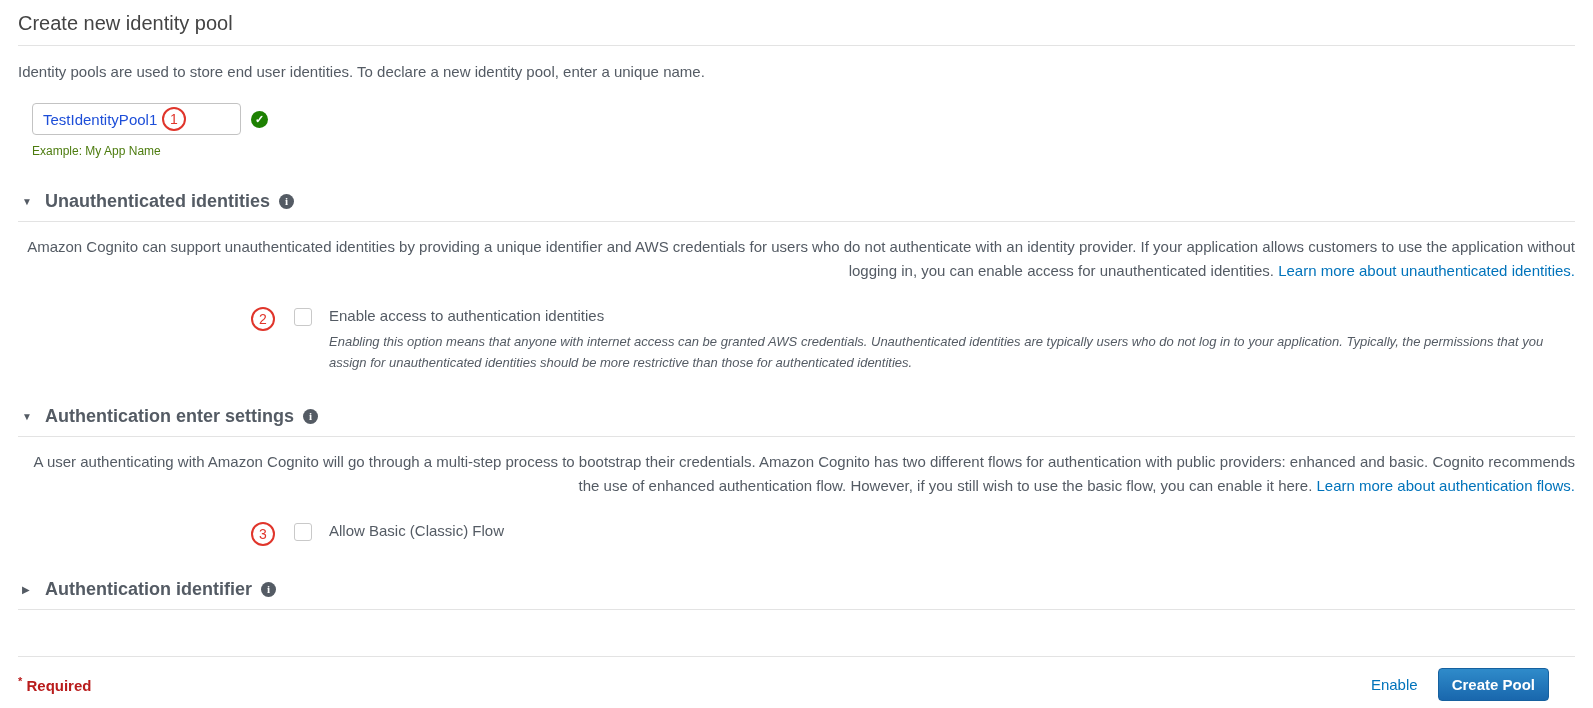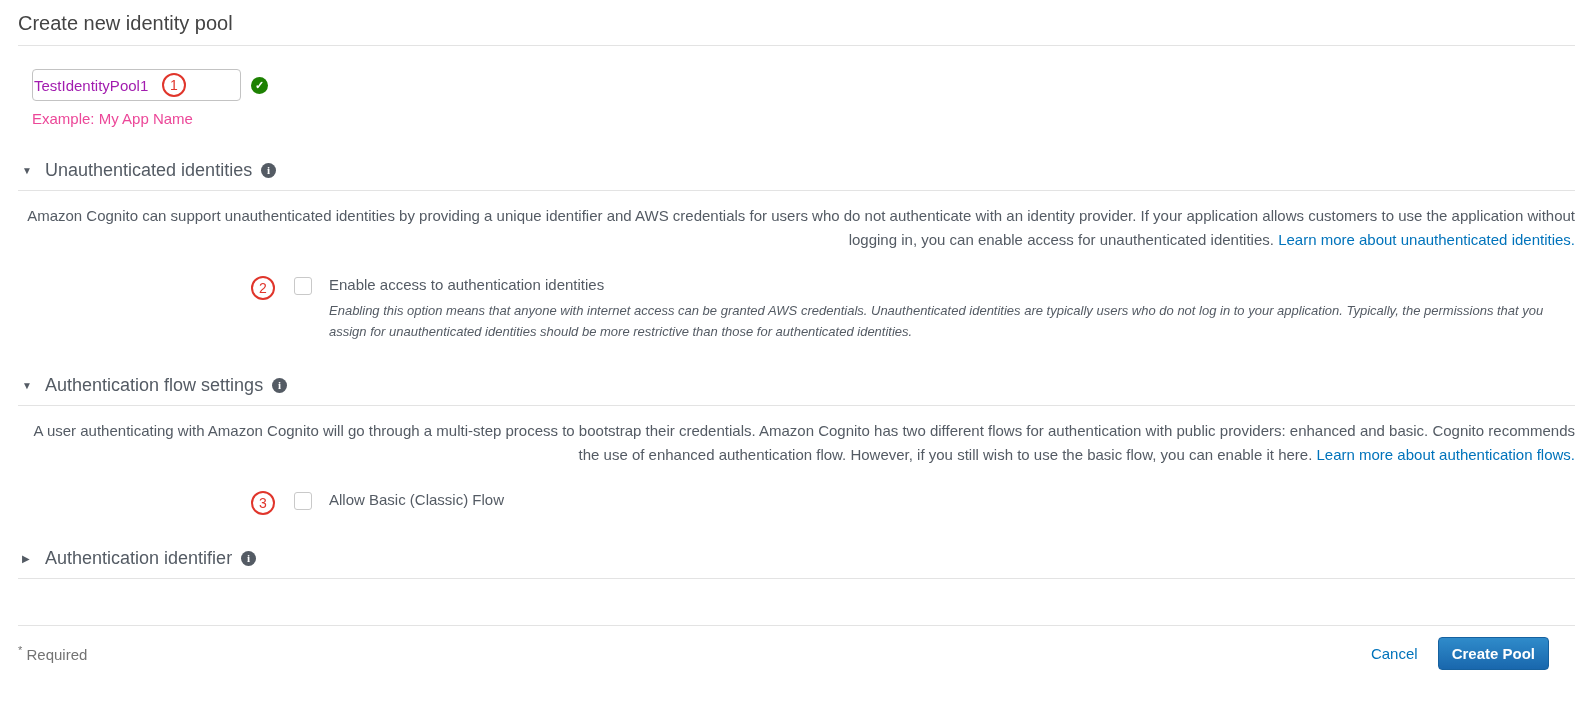--- a/index.html
+++ b/index.html
@@ -17,41 +17,41 @@
   .intro { font-size: 15px; margin: 17px 0 0 0; color: #545b64; }
 
   
   .form-row { display: flex; margin-top: 23px; }
   .form-label { width: 214px; text-align: right; font-weight: 700; font-size: 15px; color: #444; padding-top: 8px; }
   .field-col { margin-left: 14px; }
   .input-line { display: flex; align-items: center; }
   .input-wrap { position: relative; }
   .text-input {
     width: 209px; height: 32px; border: 1px solid #c3c3c3; border-radius: 4px;
-    padding: 0 1px; font: 15px "Liberation Sans", sans-serif; color: #a21caf; outline: none;
+    padding: 0 10px; font: 15px "Liberation Sans", sans-serif; color: #1d4ed8; outline: none;
   }
   .annot {
     display: inline-flex; align-items: center; justify-content: center;
     width: 24px; height: 24px; min-width: 24px;
     border: 2px solid #e0352b; border-radius: 50%;
     color: #e0352b; font-size: 14px; background: transparent;
   }
   .annot-in-input { position: absolute; right: 55px; top: 4px; }
   .valid-icon {
     width: 17px; height: 17px; border-radius: 50%; background: #1d8102;
     color: #fff; font-size: 11px; line-height: 17px; text-align: center;
     margin-left: 10px; font-weight: 700;
   }
-  .hint { margin-top: 9px; font-size: 15px; color: #ec4899; }
+  .hint { margin-top: 9px; font-size: 12px; color: #4d7c0f; }
 
   
   .section { margin-top: 33px; }
   .section-header { display: flex; align-items: center; cursor: pointer; padding-left: 4px; }
   .caret { font-size: 10px; color: #545b64; width: 14px; line-height: 14px; }
-  .section-title { font-size: 18px; font-weight: 400; color: #545b64; margin: 0 0 0 9px; }
+  .section-title { font-size: 18px; font-weight: 700; color: #545b64; margin: 0 0 0 9px; }
   .info-icon {
     width: 15px; height: 15px; border-radius: 50%; background: #545b64;
     color: #fff; font: 700 11px/15px "Liberation Serif", serif;
     text-align: center; margin-left: 9px;
   }
   .section .rule { margin-top: 9px; }
   .section-desc { font-size: 15px; line-height: 24px; margin: 13px 0 0 0; text-align: right; }
   a.link { color: #0073bb; text-decoration: none; cursor: pointer; }
 
   
@@ -60,39 +60,40 @@
     width: 18px; height: 18px; min-width: 18px; border: 1px solid #c9c9c9; border-radius: 3px;
     background: #fff; margin-left: 19px; margin-top: 1px; cursor: pointer;
   }
   .cb-body { margin-left: 17px; }
   .cb-label { font-size: 15px; color: #545b64; }
   .cb-desc { font-size: 13px; line-height: 21px; margin-top: 7px; max-width: 1222px; color: #545b64; font-style: italic; }
 
   
   .footer-rule { margin-top: 46px; }
   .footer-row { display: flex; justify-content: space-between; align-items: center; padding: 11px 26px 0 0; }
-  .required-note { font-weight: 400; font-size: 15px; color: #737373; }
+  .required-note { font-weight: 700; font-size: 15px; color: #b91c1c; }
   .required-note sup { font-size: 11px; }
   .actions { display: flex; align-items: center; }
   .cancel-link { font-size: 15px; margin-right: 20px; }
   .create-btn {
     background: linear-gradient(#2f8bca, #1967ad);
     border: 1px solid #16619f; border-radius: 4px;
     color: #fff; font: 700 15px "Liberation Sans", sans-serif;
     padding: 7px 13px; cursor: pointer; text-align: right;
   }
 </style>
 </head>
 <body>
 
 <div class="page">
 
   <h1 class="page-title">Create new identity pool</h1>
   <hr class="rule">
 
+  <p class="intro">Identity pools are used to store end user identities. To declare a new identity pool, enter a unique name.</p>
 
   <div class="form-row">
     <div class="field-col">
       <div class="input-line">
         <span class="input-wrap">
           <input type="text" class="text-input" value="TestIdentityPool1" style="">
           <span class="annot annot-in-input">1</span>
         </span>
         <span class="valid-icon">✓</span>
       </div>
@@ -115,21 +116,21 @@
       <div class="cb-body">
         <div class="cb-label">Enable access to authentication identities</div>
         <div class="cb-desc">Enabling this option means that anyone with internet access can be granted AWS credentials. Unauthenticated identities are typically users who do not log in to your application. Typically, the permissions that you assign for unauthenticated identities should be more restrictive than those for authenticated identities.</div>
       </div>
     </div>
   </div>
 
   <div class="section">
     <div class="section-header">
       <span class="caret">▼</span>
-      <h2 class="section-title">Authentication flow settings</h2>
+      <h2 class="section-title">Authentication enter settings</h2>
       <span class="info-icon">i</span>
     </div>
     <hr class="rule">
     <p class="section-desc"><span>A user authenticating with Amazon Cognito will go through a multi-step process to bootstrap their credentials. Amazon Cognito has two different flows for authentication with public providers: enhanced and basic. Cognito recommends the use of enhanced authentication flow. However, if you still wish to use the basic flow, you can enable it here.</span> <a class="link">Learn more about authentication flows.</a></p>
 
     <div class="checkbox-row">
       <span class="annot">3</span>
       <span class="checkbox" role="checkbox" aria-checked="false"></span>
       <div class="cb-body">
         <div class="cb-label">Allow Basic (Classic) Flow</div>
@@ -143,18 +144,18 @@
       <h2 class="section-title">Authentication identifier</h2>
       <span class="info-icon">i</span>
     </div>
     <hr class="rule">
   </div>
 
   <hr class="rule footer-rule">
   <div class="footer-row">
     <div class="required-note"><sup>*</sup> <span>Required</span></div>
     <div class="actions">
-      <a class="link cancel-link">Cancel</a>
+      <a class="link cancel-link">Enable</a>
       <button class="create-btn">Create Pool</button>
     </div>
   </div>
 
 </div>
 
 </body></html>

